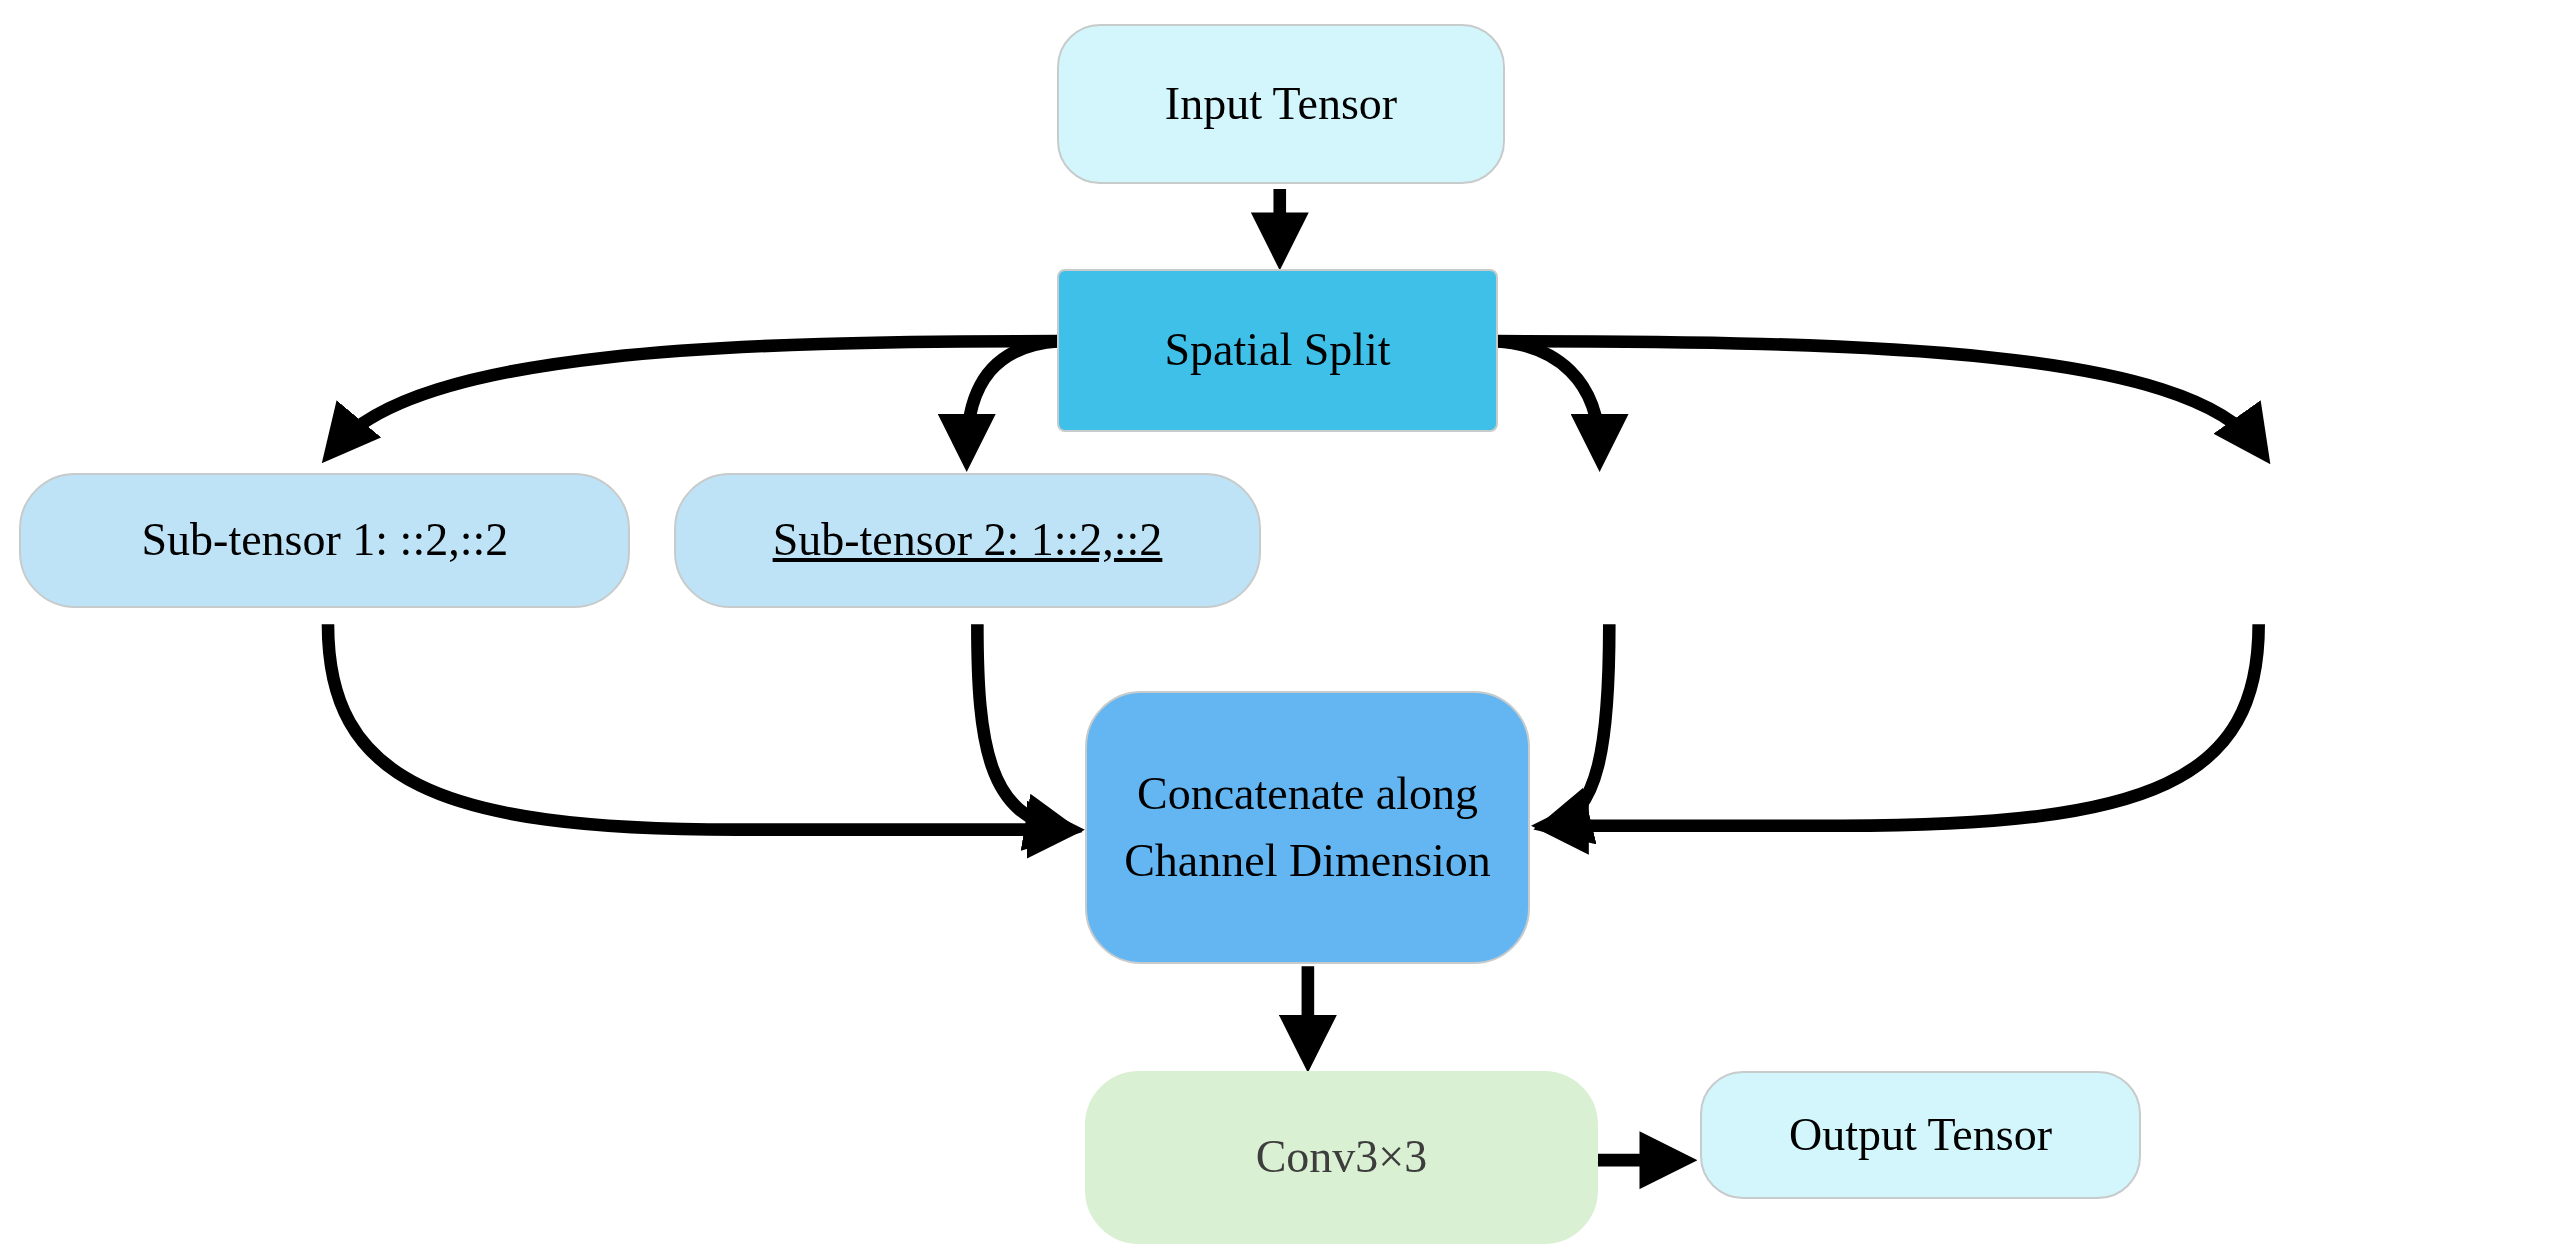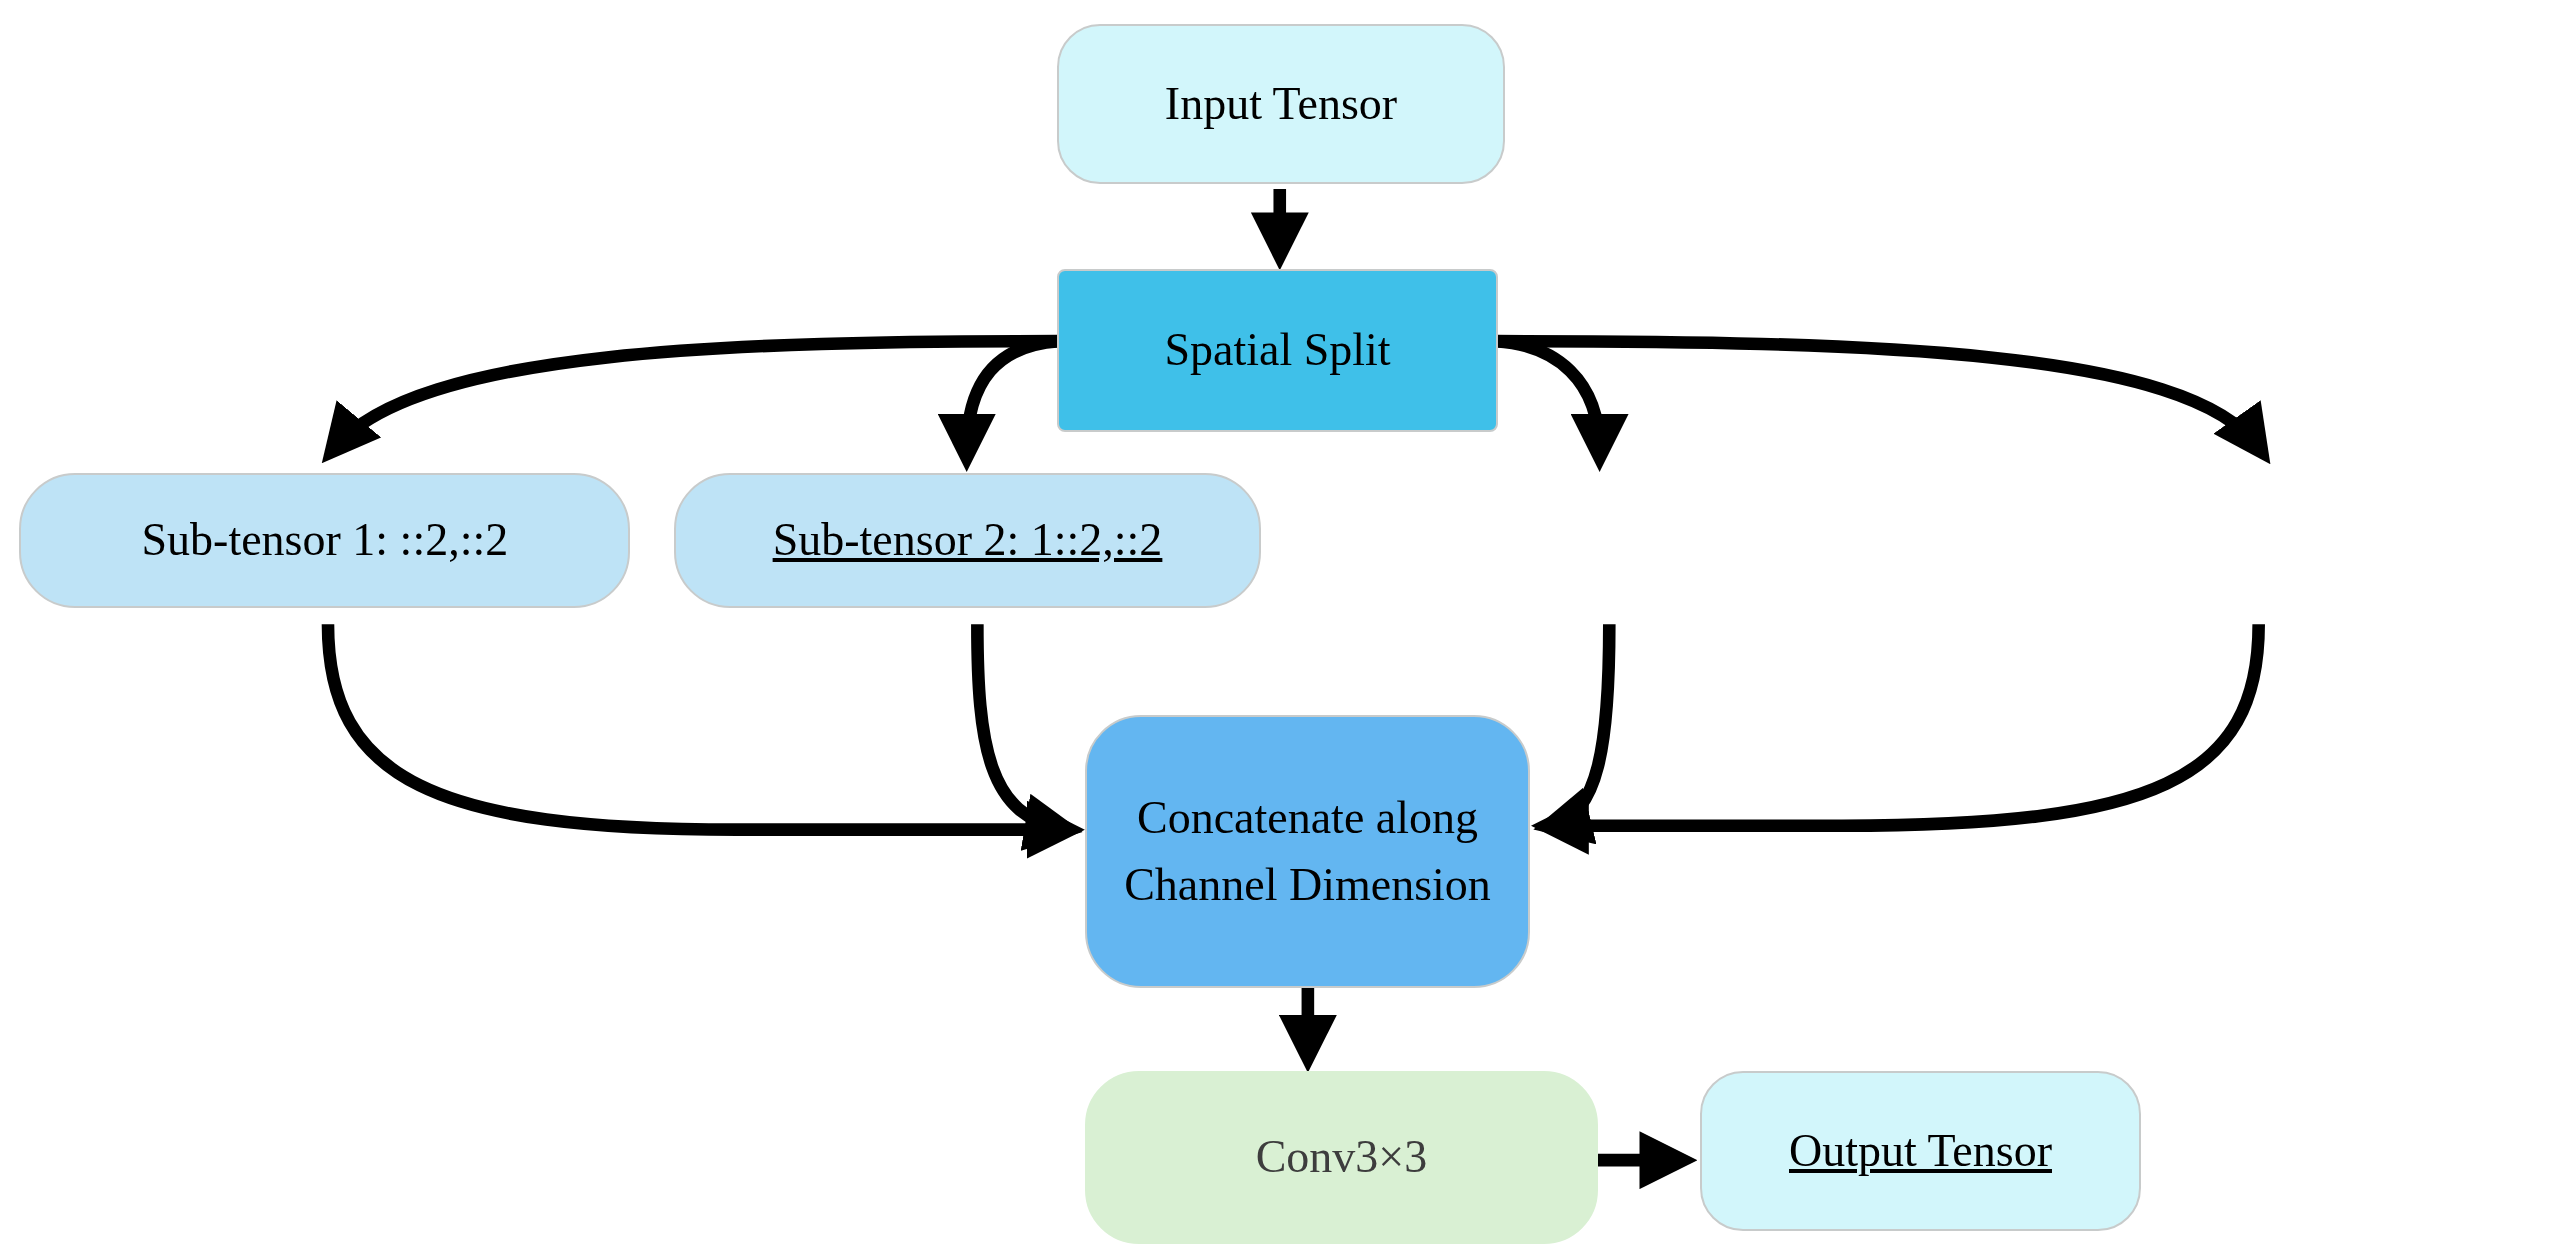--- a/index.html
+++ b/index.html
@@ -23,23 +23,23 @@
     border:2.9px solid var(--border);
     color:var(--text);font-size:46px;line-height:1.44;
   }
   .n-input {left:1057px;top:24px;  width:448px;height:160px;border-radius:43px;background:var(--node-cyan);}
   .n-split {left:1057px;top:269px; width:441px;height:163px;border-radius:8px;background:var(--node-blue);}
   .n-sub   {top:473px;height:135px;border-radius:56px;background:var(--node-lightblue);}
   .n-sub1  {left:19.4px;  width:611px;}
   .n-sub2  {left:674px; width:587px;text-decoration:underline;}
   .n-sub3  {left:1309px;width:587px;}
   .n-sub4  {left:1952px;width:611px;}
-  .n-concat{left:1085px;top:691px; width:445px;height:273px;border-radius:56px;background:var(--node-concat-blue);padding:0 7px;margin-top:24px;}
+  .n-concat{left:1085px;top:691px; width:445px;height:273px;border-radius:56px;background:var(--node-concat-blue);padding:0 7px;}
   .n-conv  {left:1085px;top:1071px;width:513px;height:173px;border-radius:54px;background:var(--node-green);border-color:var(--node-green);color:var(--conv-text);}
-  .n-output{left:1700px;top:1071px;width:441px;height:160px;border-radius:43px;background:var(--node-cyan);text-decoration:underline;}
+  .n-output{left:1700px;top:1071px;width:441px;height:128px;border-radius:43px;background:var(--node-cyan);}
   .node .lbl{display:block;width:100%;}
 </style>
 </head>
 <body>
 
 <div class="canvas">
 
   <svg class="edges" viewBox="0 0 2657 1300" aria-hidden="true">
     <defs>
       <marker id="arrowhead" viewBox="0 0 10 10" refX="6.5" refY="5" markerWidth="4.6" markerHeight="4.6" orient="auto">

